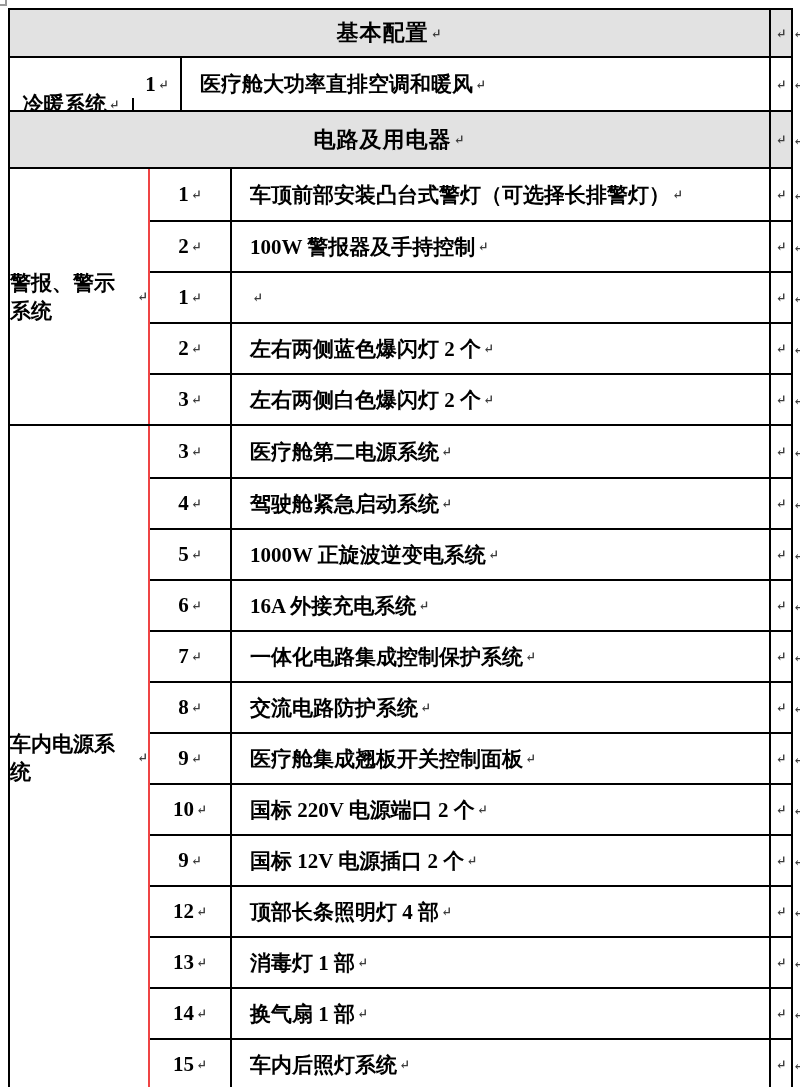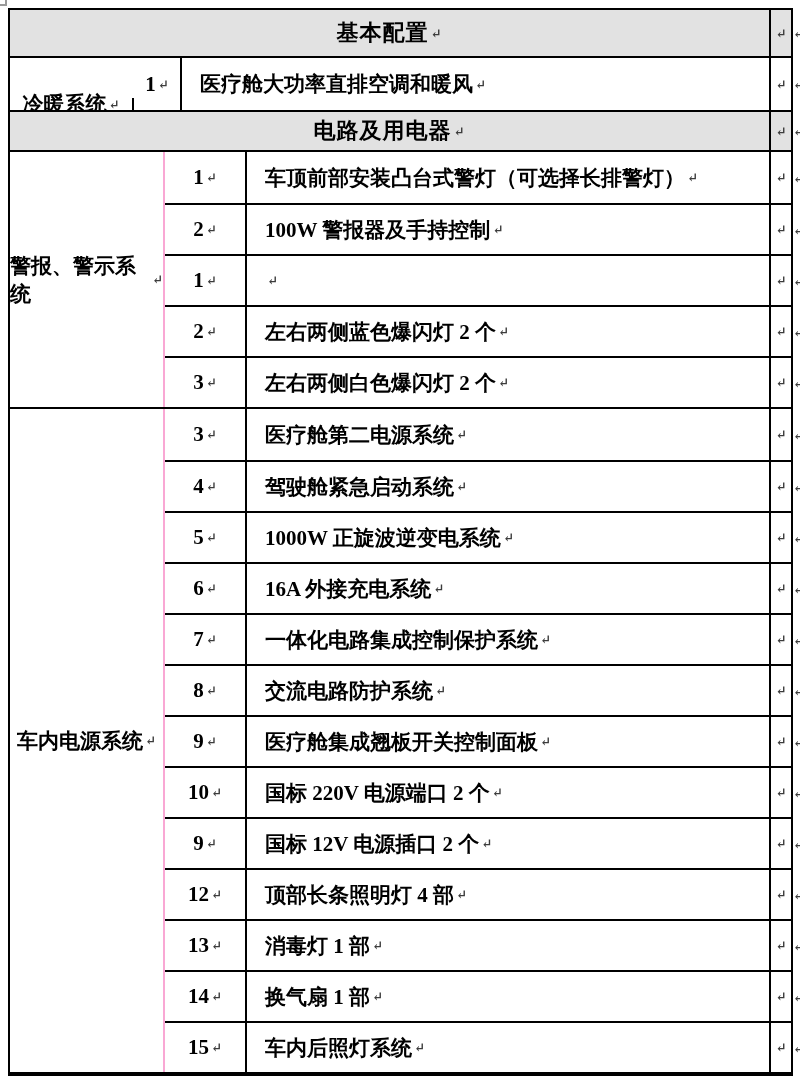--- a/index.html
+++ b/index.html
@@ -11,32 +11,32 @@
   .anchor-mark { position:absolute; left:0; top:0; width:7px; height:6px;
                  border-right:2px solid #9a9a9a; border-bottom:2px solid #9a9a9a; }
 
   .tbl { position:absolute; left:8px; top:8px; width:785px;
          border:2px solid #000; border-bottom-width:4px; background:#fff; }
 
   .trow { position:relative; display:flex; }
   .trow + .trow, .section { border-top:2px solid #000; }
   .h-a { height:46px; }
   .h-b { height:54px; }
-  .h-c { height:40px; }
+  .h-c { height:57px; }
 
   .cell { display:flex; align-items:center; }
   .gray { background:#e2e2e2; }
   .main { flex:1; justify-content:center; font-size:22px; letter-spacing:1px; }
   .narrow { width:22px; border-left:2px solid #000; justify-content:center; }
 
   .lbl-hvac { width:124px; border-right:2px solid #000; justify-content:center; font-size:21px;margin-top:40px; }
   .num-hvac { width:48px;  border-right:2px solid #000; justify-content:center; font-size:21px; }
 
   .section { position:relative; display:flex; }
-  .seclabel { width:155px; border-right:2px solid #f9a8d4; display:flex;
+  .seclabel { width:140px; border-right:2px solid #ef4444; display:flex;
               align-items:center; justify-content:center; font-size:21px; }
   .secrows { flex:1; display:flex; flex-direction:column; }
   .srow { position:relative; display:flex; height:51px; }
   .srow + .srow { border-top:2px solid #000; }
   .num { width:82px; border-right:2px solid #000; display:flex;
          align-items:center; justify-content:center; font-size:21px; }
   .desc { flex:1; display:flex; align-items:center; padding-left:18px; font-size:21px; }
 
   .pmark { font-size:13px; color:#3c3c3c; font-weight:bold; line-height:1;
            margin-left:2px; white-space:pre; }

